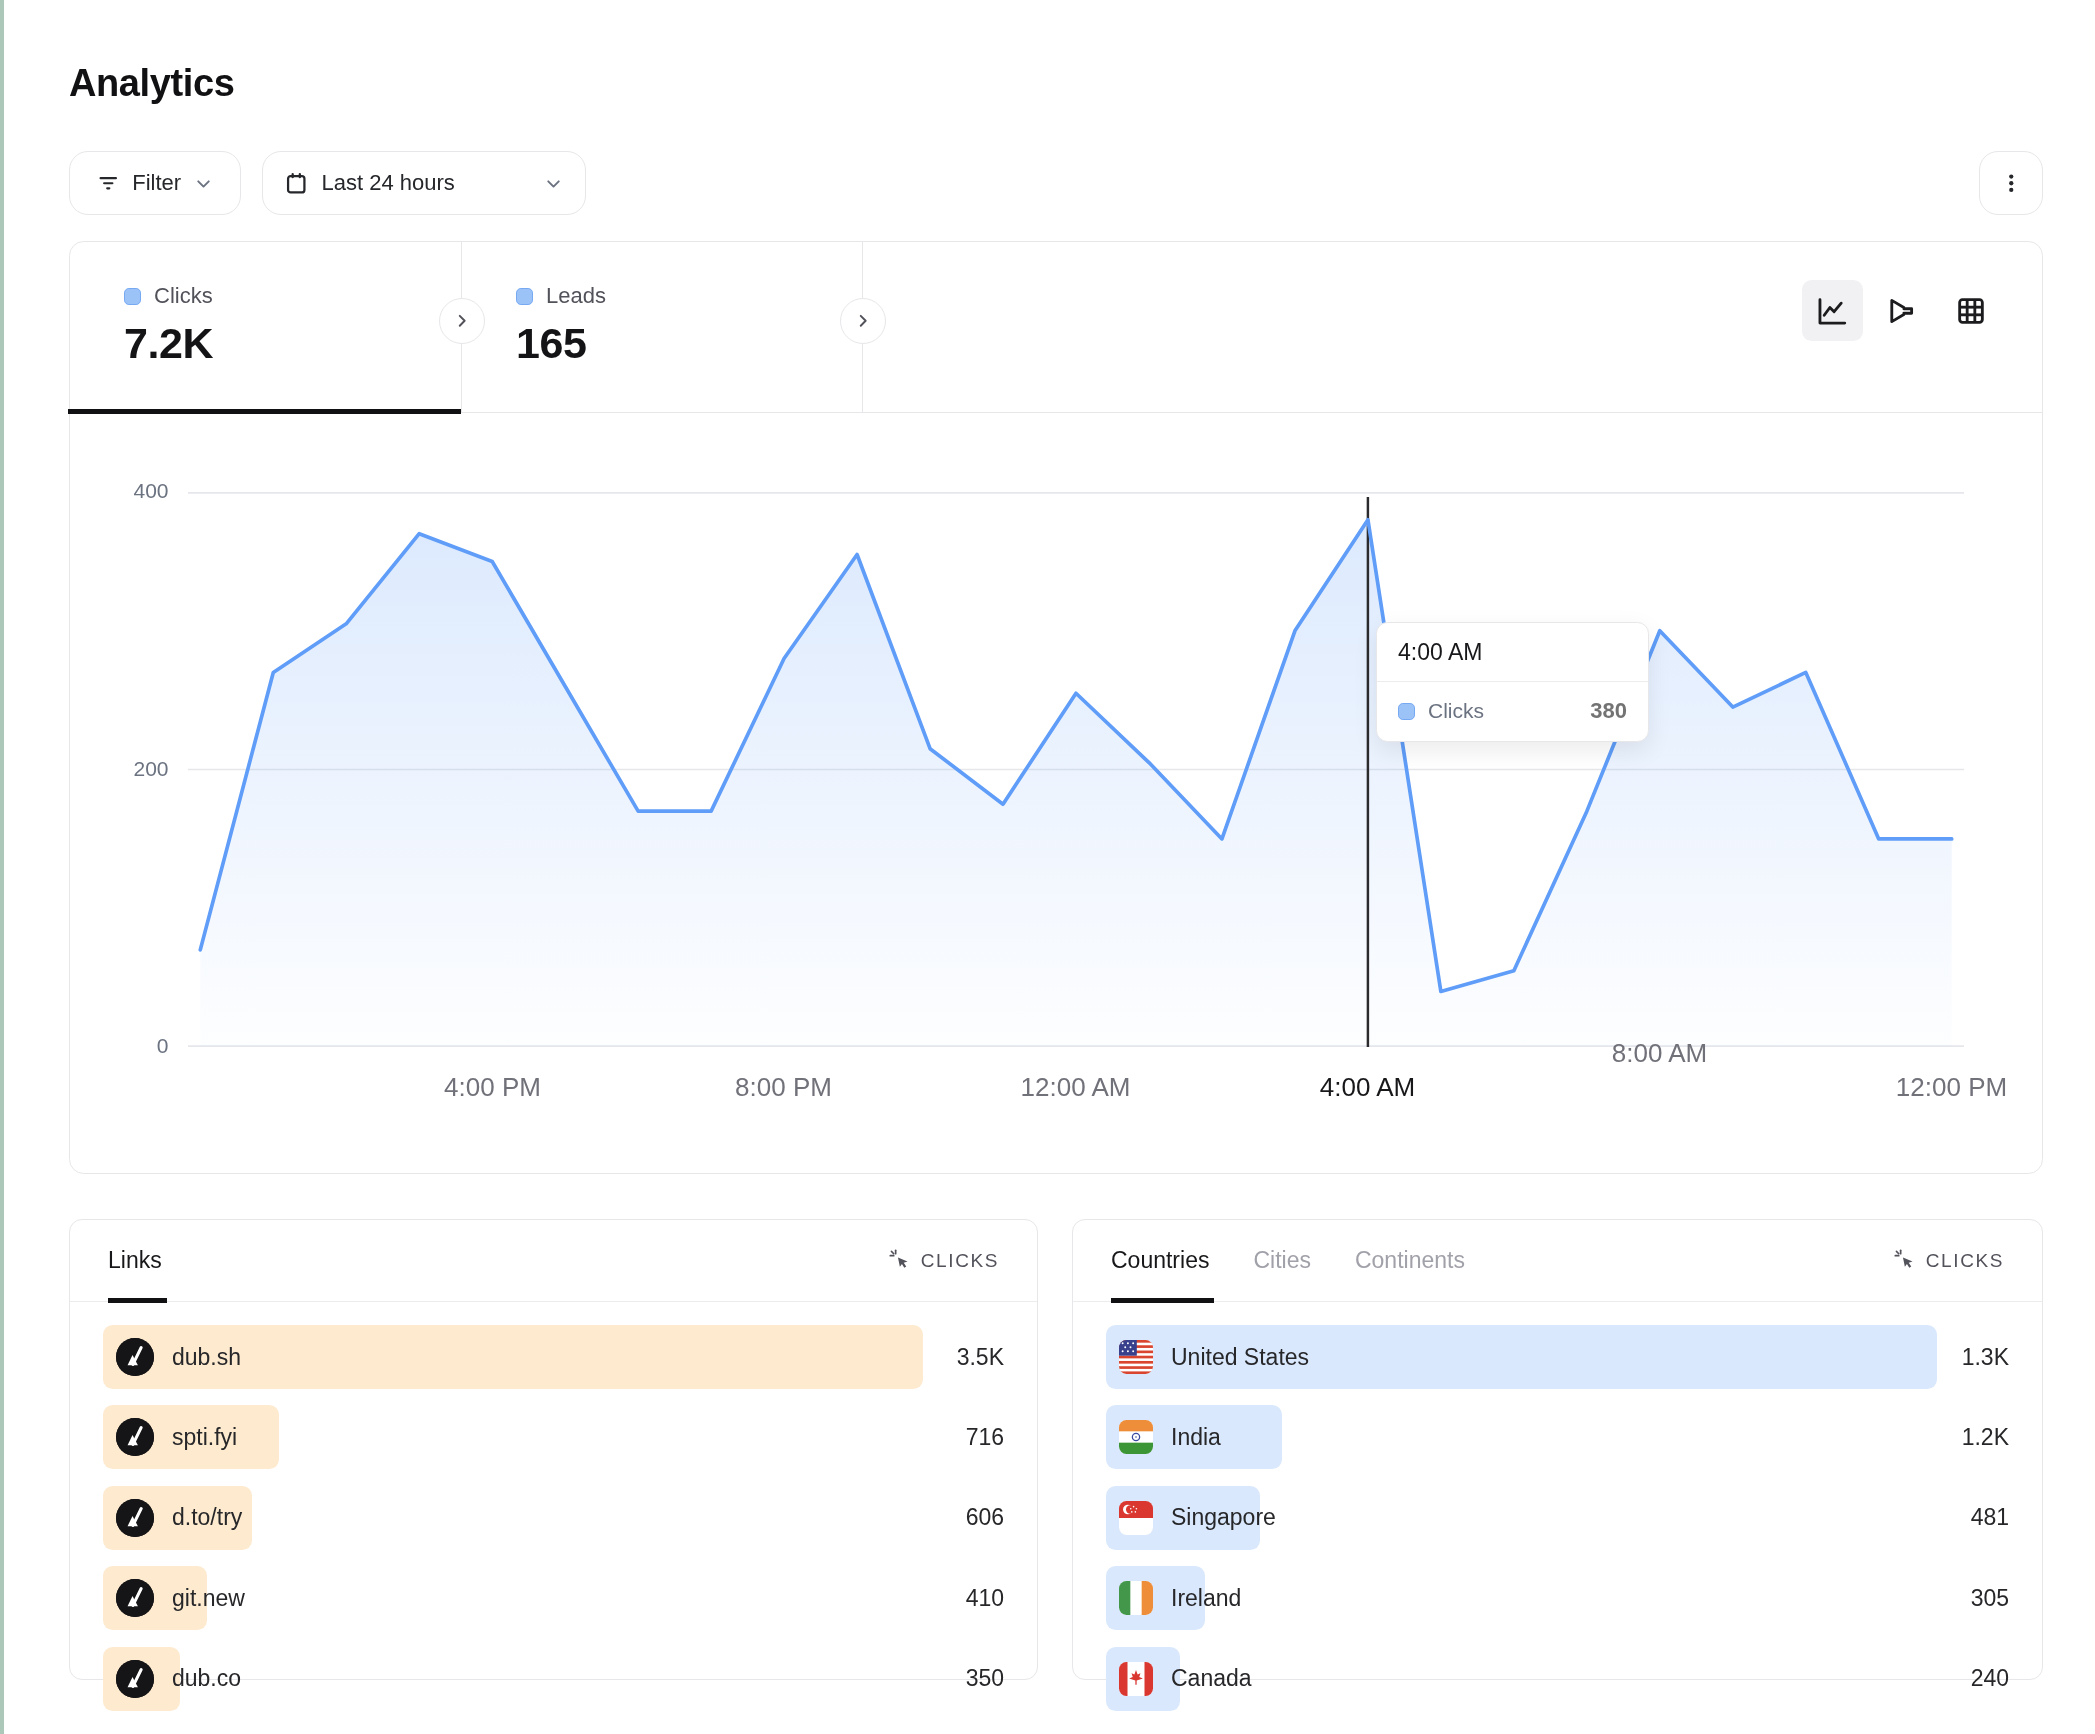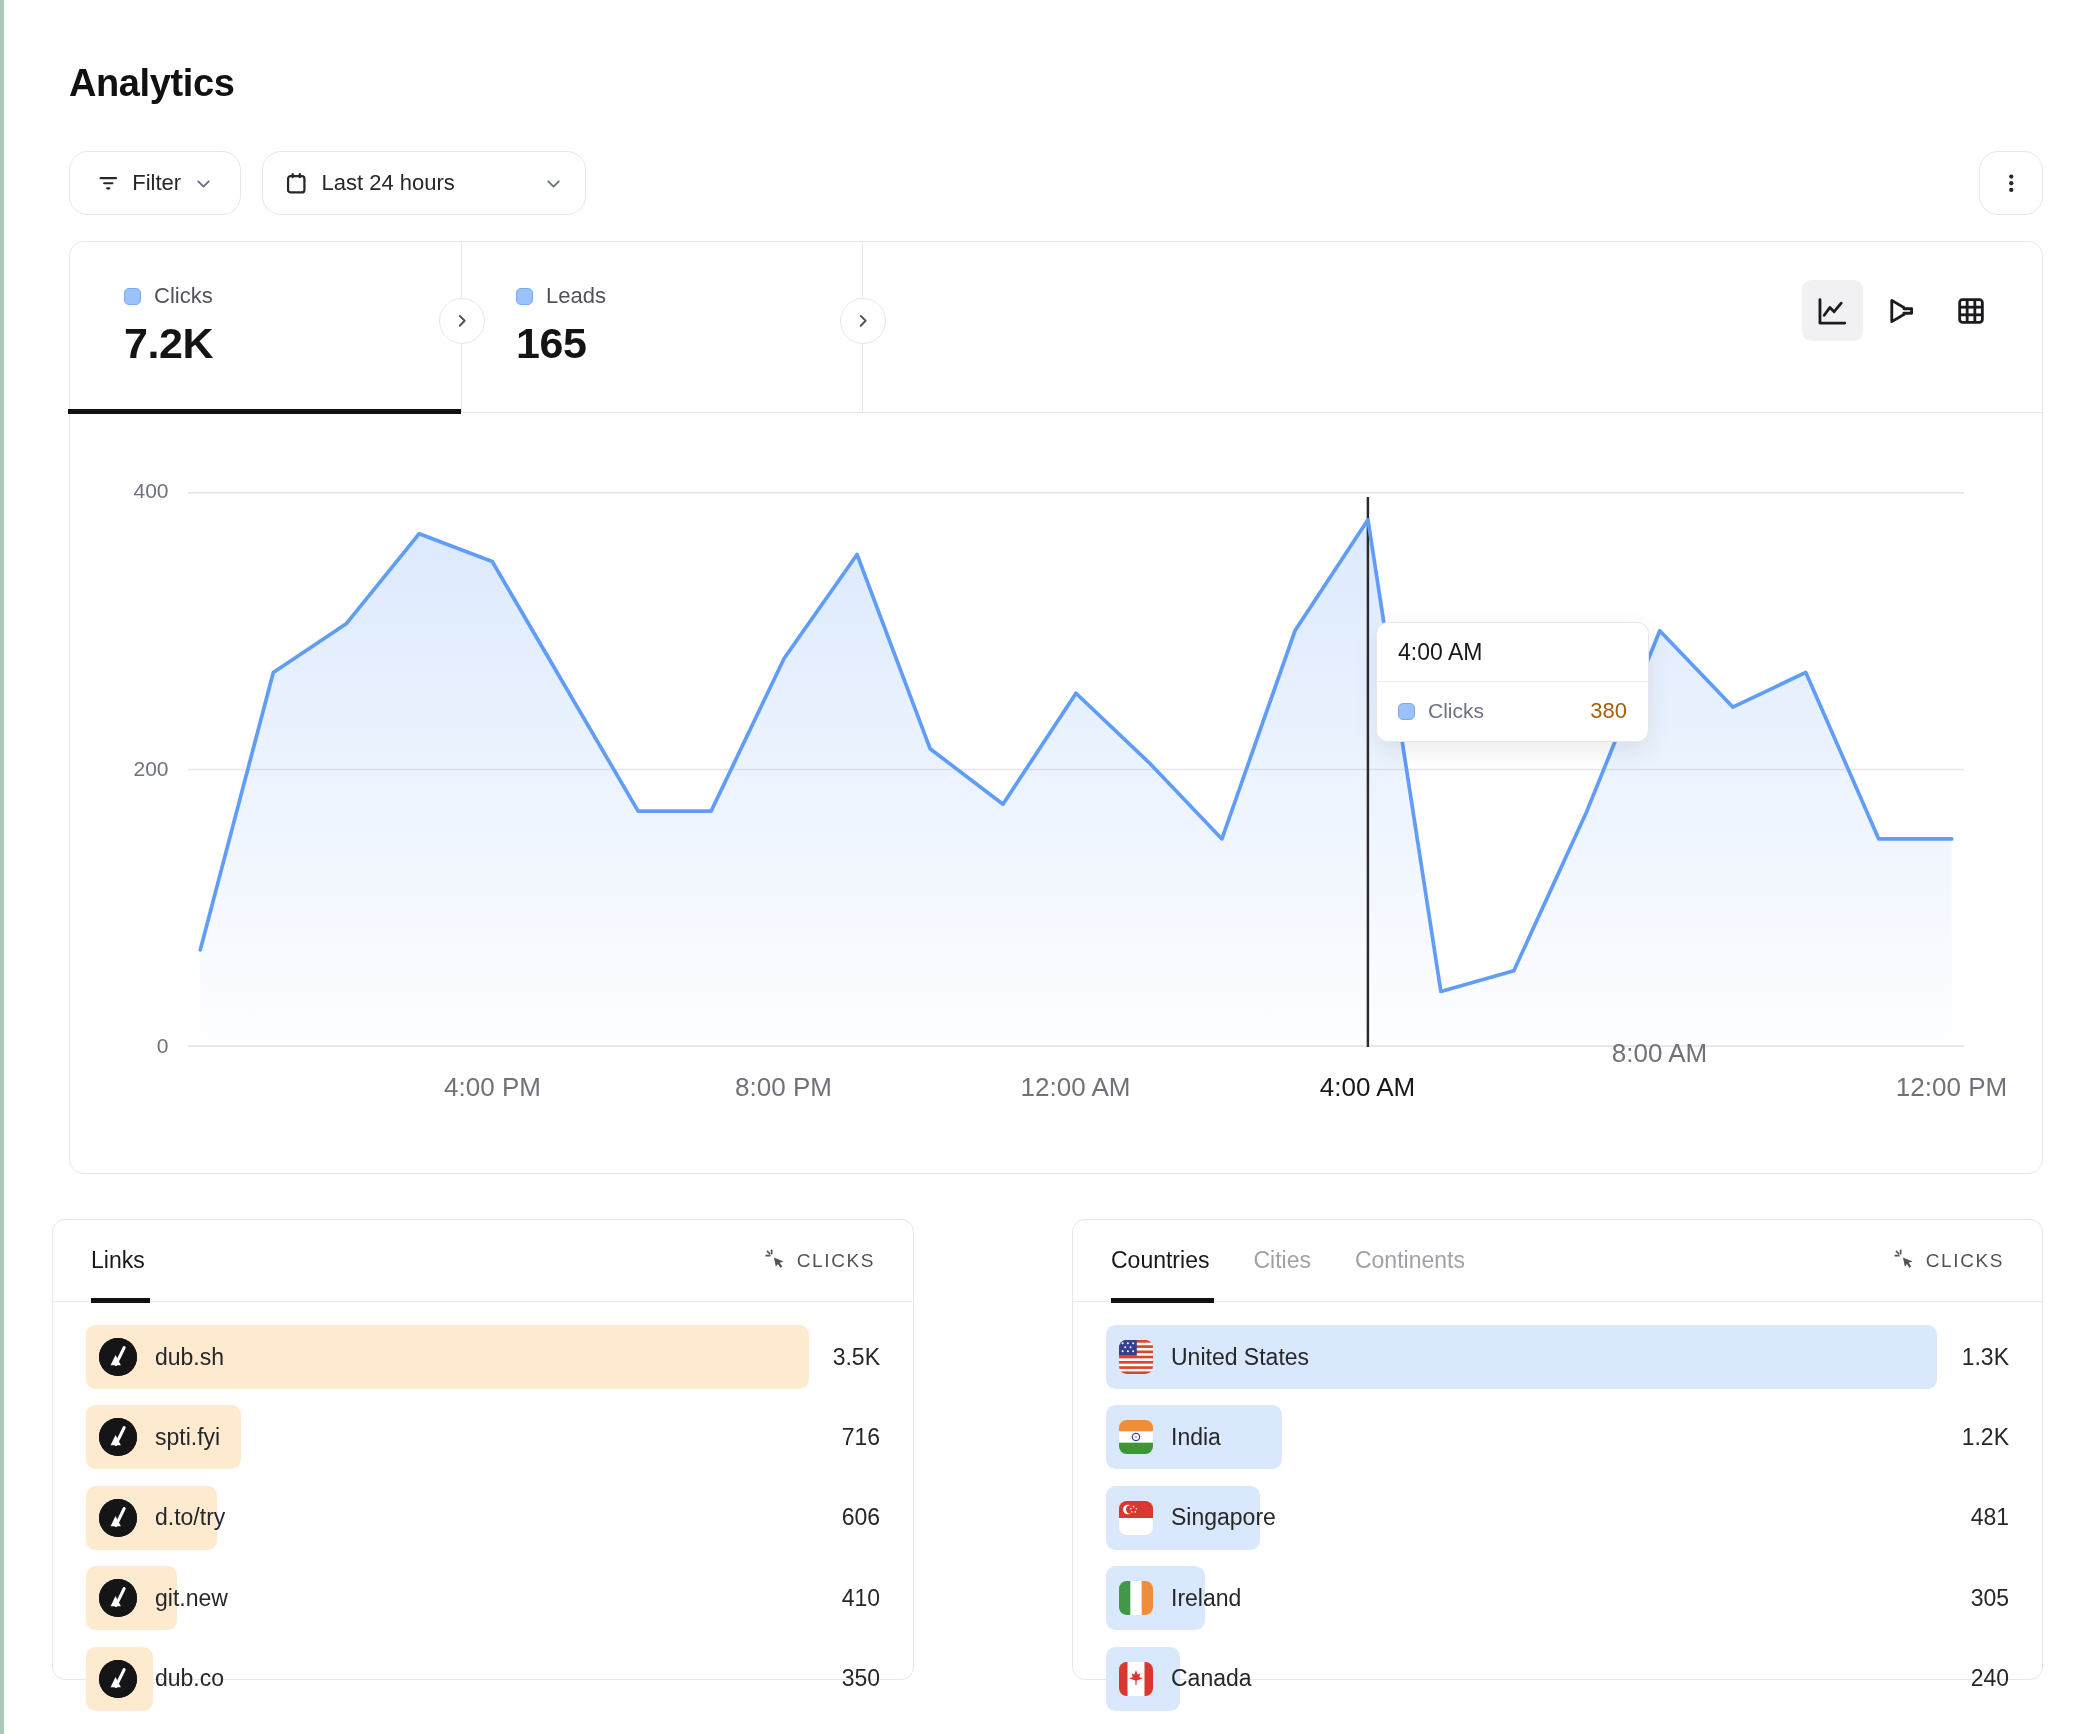--- a/index.html
+++ b/index.html
@@ -42,25 +42,25 @@
   
   .ylabel { position:absolute; left:6.5px; width:92px; text-align:right; font-size:21px; color:#6b7280; }
   .xlabel { position:absolute; width:131px; text-align:center; font-size:26px; color:#71717a; }
   .xlabel.emph { color:#18181b; font-weight:500; }
   #plot { position:absolute; left:118px; top:250px; }
 
   .tooltip { position:absolute; left:1306px; top:380px; width:273px; background:#fff; border:1.6px solid #e7e7ea; border-radius:11.5px; box-shadow:0 8.2px 24.5px rgba(0,0,0,.08); z-index:5; }
   .tooltip-header { padding:16.4px 21px 14.7px; font-size:23px; color:#18181b; border-bottom:1.6px solid #ececef; }
   .tooltip-row { display:flex; align-items:center; gap:13px; padding:16.4px 21px; }
   .tooltip-series { font-size:21px; color:#6b7280; }
-  .tooltip-value { margin-left:auto; font-size:22px; font-weight:400; color:#a16207; }
+  .tooltip-value { margin-left:auto; font-size:22px; font-weight:700; color:#737373; }
 
   
   .panel { position:absolute; top:1219px; height:461px; background:#fff; border:1.6px solid #e7e7ea; border-radius:13px; }
-  .panel.links { left:52px; width:862px; }
+  .panel.links { left:69px; width:969px; }
   .panel.countries { left:1072px; width:971px; }
   .panel-header { position:relative; height:82px; border-bottom:1.6px solid #ececef; display:flex; align-items:center; padding:0 38px; gap:44px; }
   .panel-tab { position:relative; font-size:23px; color:#a1a1aa; height:100%; display:flex; align-items:center; cursor:pointer; }
   .panel-tab.active { color:#18181b; font-weight:500; }
   .panel-tab.active::after { content:""; position:absolute; left:0; right:-4.9px; bottom:-1.6px; height:4.9px; background:#111113; }
   .metric { margin-left:auto; display:flex; align-items:center; gap:8.2px; font-size:19px; letter-spacing:1.6px; color:#52525b; cursor:pointer; }
   .panel-list { padding:23px 33px 0; }
   .row { position:relative; height:64px; margin-bottom:16.4px; cursor:pointer; }
   .row-bar { position:absolute; left:0; top:0; height:64px; border-radius:9.8px; }
   .row-content { position:relative; z-index:1; display:flex; align-items:center; height:64px; padding:0 0 0 13px; gap:18px; }

